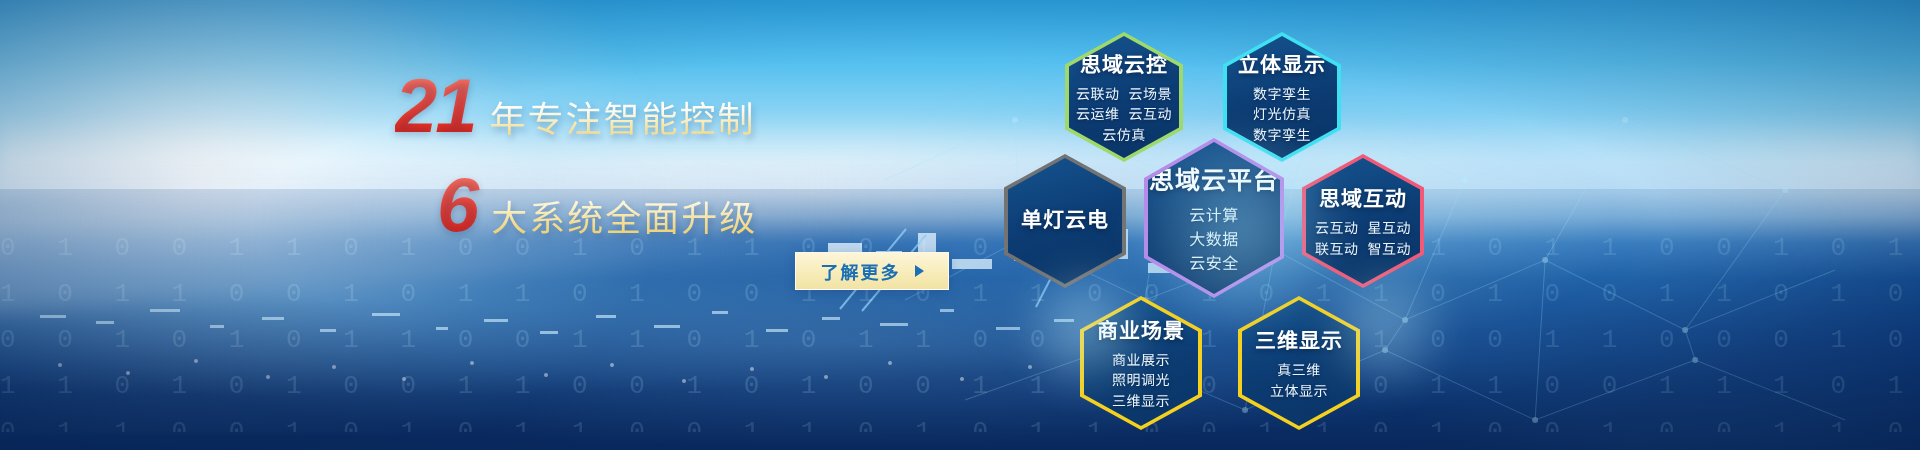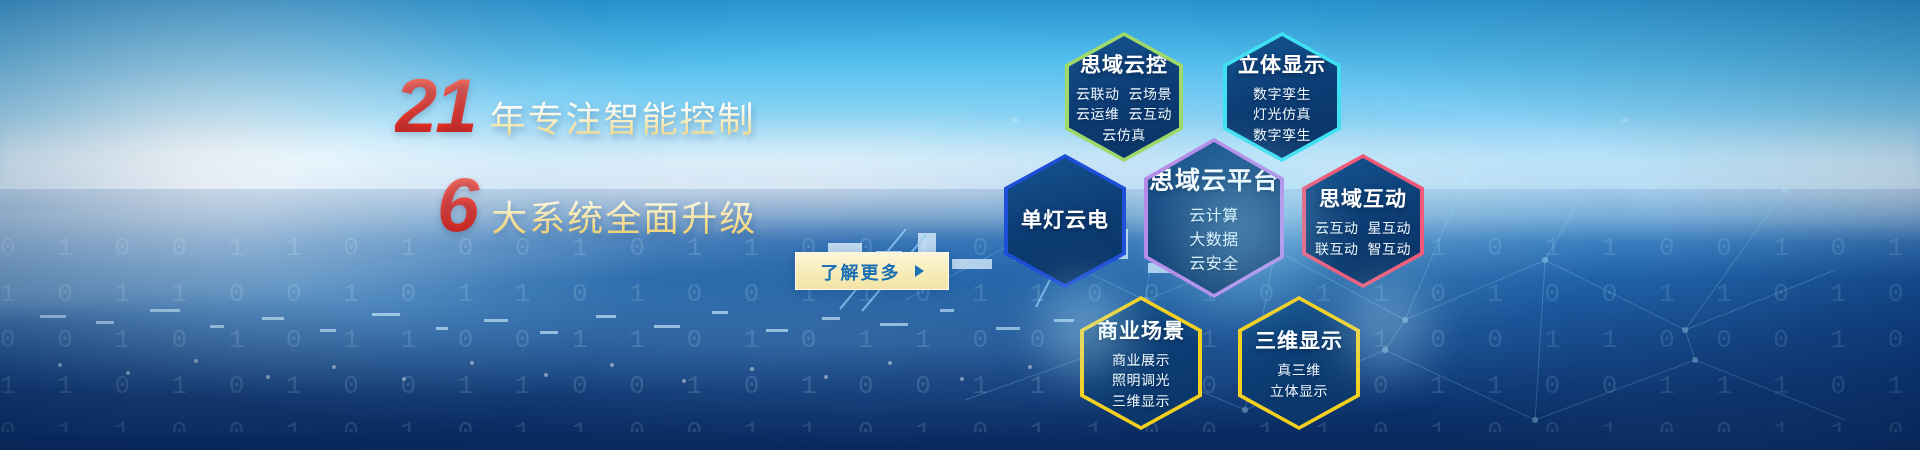--- a/index.html
+++ b/index.html
@@ -348,21 +348,21 @@
       <div class="inner">
         <div class="title">立体显示</div>
         <div class="subs">
           <div class="sub">数字孪生</div>
           <div class="sub">灯光仿真</div>
           <div class="sub">数字孪生</div>
         </div>
       </div>
     </div>
 
-    <div class="hex h-dandeng" style="background:#1d4ed8;">
+    <div class="hex h-dandeng" style="background:#737373;">
       <div class="inner">
         <div class="title">单灯云电</div>
       </div>
     </div>
 
     <div class="hex center" style="background:#b887e8;">
       <div class="inner">
         <div class="title">思域云平台</div>
         <div class="subs">
           <div class="sub">云计算</div>

